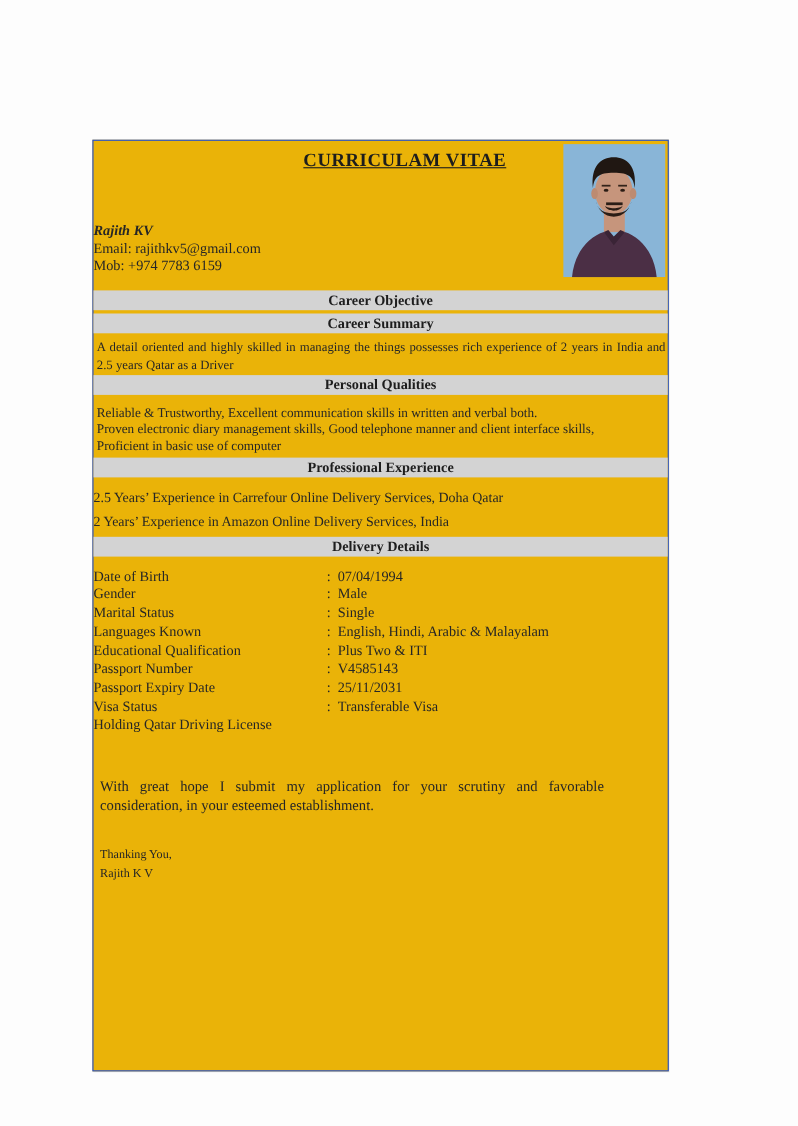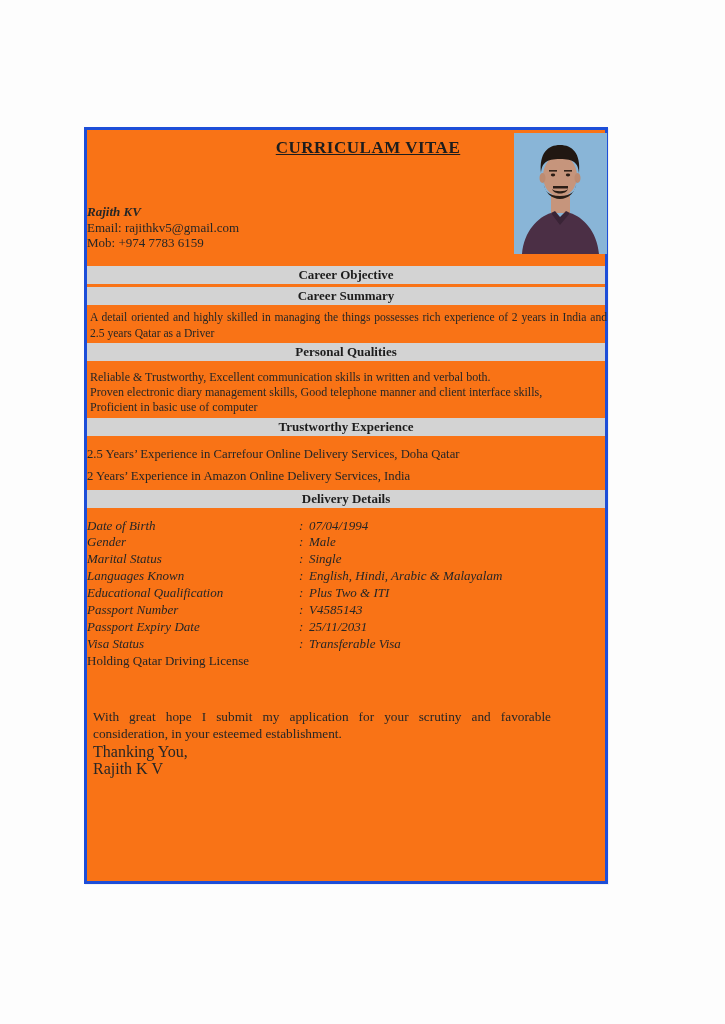--- a/index.html
+++ b/index.html
@@ -7,23 +7,23 @@
     position:relative;
     width:725px;height:1024px;
     background:#fdfdfd;
     font-family:"Liberation Serif", serif;
     color:#262626;
     overflow:hidden;
   }
   .page{
     position:absolute;
     left:84px;top:127px;
-    width:524px;height:757px;
-    background:#f97316;
-    border:3px solid #1d4ed8;
+    width:524px;height:847px;
+    background:#eab308;
+    border:1px solid #1d4ed8;
     box-shadow:1px 1px 0 #f2f2f2;
     box-sizing:border-box;
   }
   .cv-title{
     margin-top:8px;
     padding-left:44px;
     text-align:center;
     font-size:17px;
     line-height:20px;
     font-weight:bold;
@@ -81,34 +81,34 @@
   .experience{margin-top:10px;font-size:12.7px;}
   .experience .exp-item{margin-bottom:6px;line-height:16px;}
   .details{
     margin-top:10px;
     font-size:13px;
   }
   .details .row{
     display:grid;
     grid-template-columns:212px 10px auto;
     line-height:16.9px;
-    font-style:italic;
   }
   .details .note{line-height:16.9px;}
   .closing{
     margin-top:38px;
     padding-left:6px;
     width:458px;
     font-size:13.3px;
     line-height:17.5px;
     text-align:justify;
   }
   .signoff{
+    margin-top:28px;
     padding-left:6px;
-    font-size:16px;
+    font-size:11px;
     line-height:17px;
   }
 </style>
 </head>
 <body>
 
 <div class="canvas">
   <div class="page">
 
     <div class="cv-title">CURRICULAM VITAE</div>
@@ -152,21 +152,21 @@
     <div class="section-bar bar-summary">Career Summary</div>
     <div class="para-summary">A detail oriented and highly skilled in managing the things possesses rich experience of 2 years in India and 2.5 years Qatar  as  a Driver</div>
 
     <div class="section-bar bar-qualities">Personal Qualities</div>
     <div class="qualities">
       <div>Reliable &amp; Trustworthy, Excellent communication skills in written and verbal both.</div>
       <div>Proven electronic diary management skills, Good telephone manner and client interface skills,</div>
       <div>Proficient in basic use of computer</div>
     </div>
 
-    <div class="section-bar bar-experience">Trustworthy Experience</div>
+    <div class="section-bar bar-experience">Professional Experience</div>
     <div class="experience">
       <div class="exp-item">2.5 Years’ Experience in Carrefour Online Delivery Services, Doha Qatar</div>
       <div class="exp-item">2 Years’ Experience in Amazon Online Delivery Services, India</div>
     </div>
 
     <div class="section-bar bar-details">Delivery Details</div>
     <div class="details">
       <div class="row">
         <span>Date of Birth</span>
         <span>:</span>

